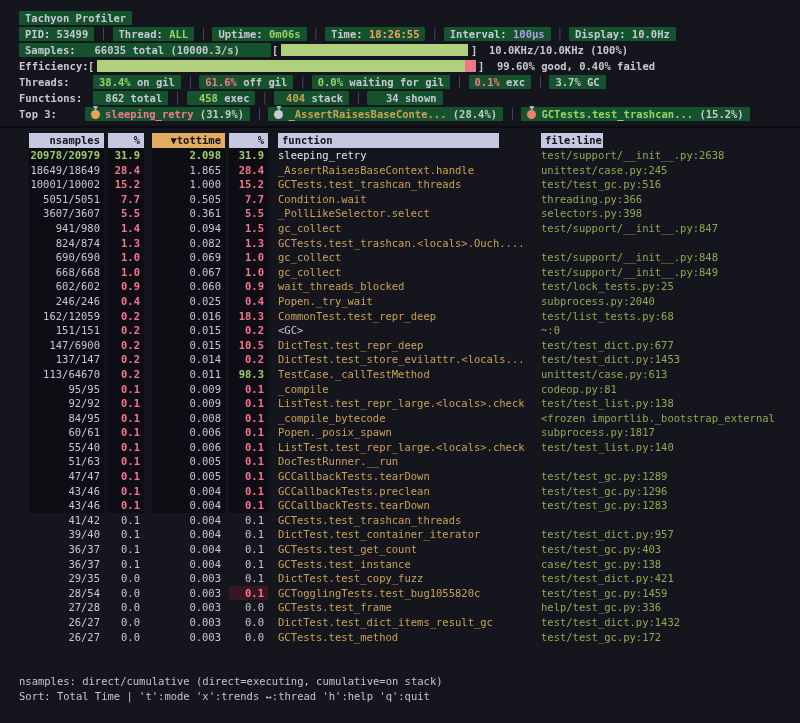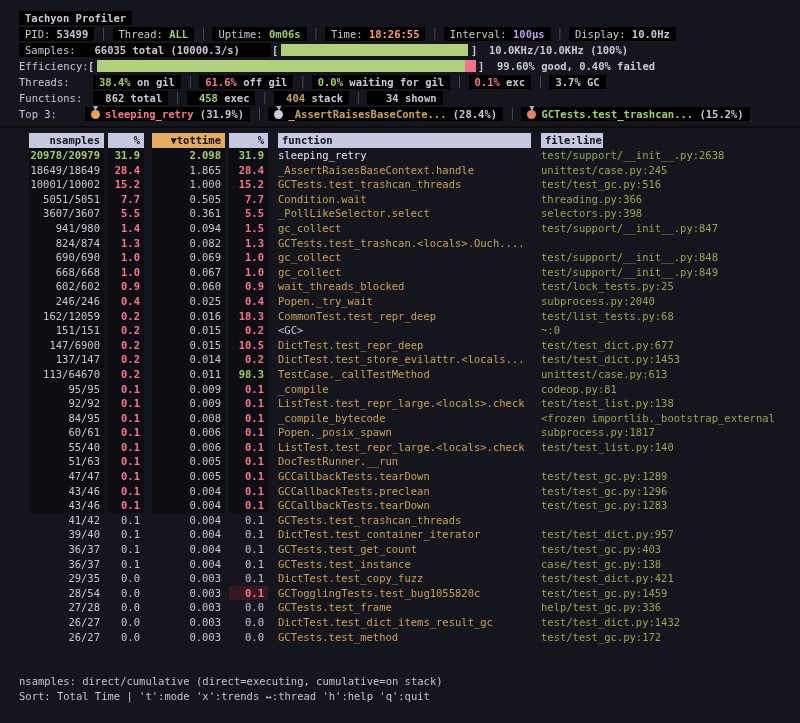--- a/index.html
+++ b/index.html
@@ -5,25 +5,25 @@
   html,body{margin:0;padding:0;background:#15151d;}
   .term{
     position:relative;width:800px;height:723px;background:#15151d;
     font-family:"DejaVu Sans Mono",monospace;font-size:10.5px;color:#c7c8d2;
     overflow:hidden;
   }
   .line{position:absolute;left:0;width:800px;height:16px;line-height:16px;white-space:nowrap;}
   .pad{padding-left:19px;}
   .pre{white-space:pre;}
   .b{font-weight:bold;}
-  .box{background:#000000;padding:1px 6px;border-radius:1px;margin-top:40px;}
+  .box{background:#14532d;padding:1px 6px;border-radius:1px;margin-top:40px;}
   .seg-sep{color:#4e5166;margin:0 6px;font-weight:normal;}
   .c-fg{color:#c7c8d2}.c-green{color:#9ece6a}.c-red{color:#f7768e}
   .c-orange{color:#ff9e64}.c-purple{color:#b69ae8}.c-gold{color:#c9a256}.c-plain{color:#c7c8d2}.c-sel{color:#e4e5eb}
-  .lbl{font-weight:normal;color:#c7c8d2;}
+  .lbl{font-weight:bold;color:#c7c8d2;}
   
   .bracket{position:absolute;top:0;font-weight:bold;color:#c7c8d2;}
   .bar{position:absolute;top:2px;height:12px;display:flex;}
   .bar .good{background:#b1d07e;height:100%;}
   .bar .bad{background:#ef758f;height:100%;}
   .rtext{position:absolute;top:0;font-weight:bold;color:#c7c8d2;}
   
   .medal{display:inline-block;width:9px;height:9px;border-radius:50%;position:relative;margin-right:5px;vertical-align:-1px;}
   .medal::before{content:"";position:absolute;top:-4px;left:2px;width:5px;height:5px;background:#aeb3c4;clip-path:polygon(0 0,100% 0,50% 100%);}
   .medal.gold{background:#e7a554;}
@@ -96,21 +96,21 @@
   </div>
 
   <div class="rule"></div>
 
   <div class="tbl">
     <div class="trow hdr" id="table-header">
         <div class="cell"><span class="hv hr w1">nsamples</span></div>
         <div class="cell"><span class="hv hr w2">%</span></div>
         <div class="cell"><span class="hv hr w3 sorted">▼tottime</span></div>
         <div class="cell"><span class="hv hr w4">%</span></div>
-        <div class="c5"><span class="hv hl" style="width: 253px;">function</span></div>
+        <div class="c5"><span class="hv hl" style="width: 221px;">function</span></div>
         <div class="c6"><span class="hv hl" style="width: 62px;">file:line</span></div>
       </div>
     <div id="table-rows">
         <div class="trow">
           <div class="cell"><span class="v w1 c-green b hotbox">20978/20979</span></div>
           <div class="cell"><span class="v w2 c-green b hotbox">31.9</span></div>
           <div class="cell"><span class="v w3 c-green b hotbox">2.098</span></div>
           <div class="cell"><span class="v w4 c-green b hotbox">31.9</span></div>
           <div class="c5 c-sel">sleeping_retry</div>
           <div class="c6 file">test/support/__init__.py:2638</div>

